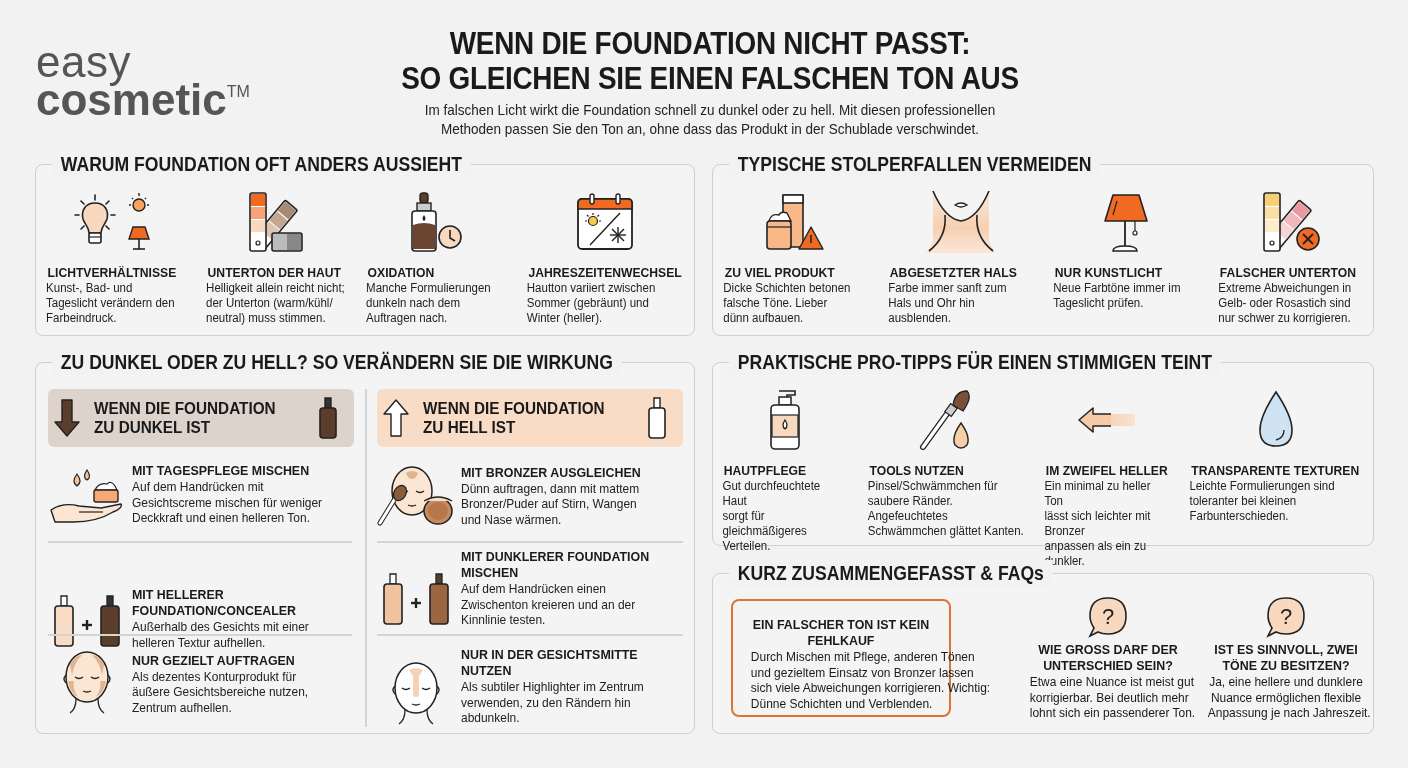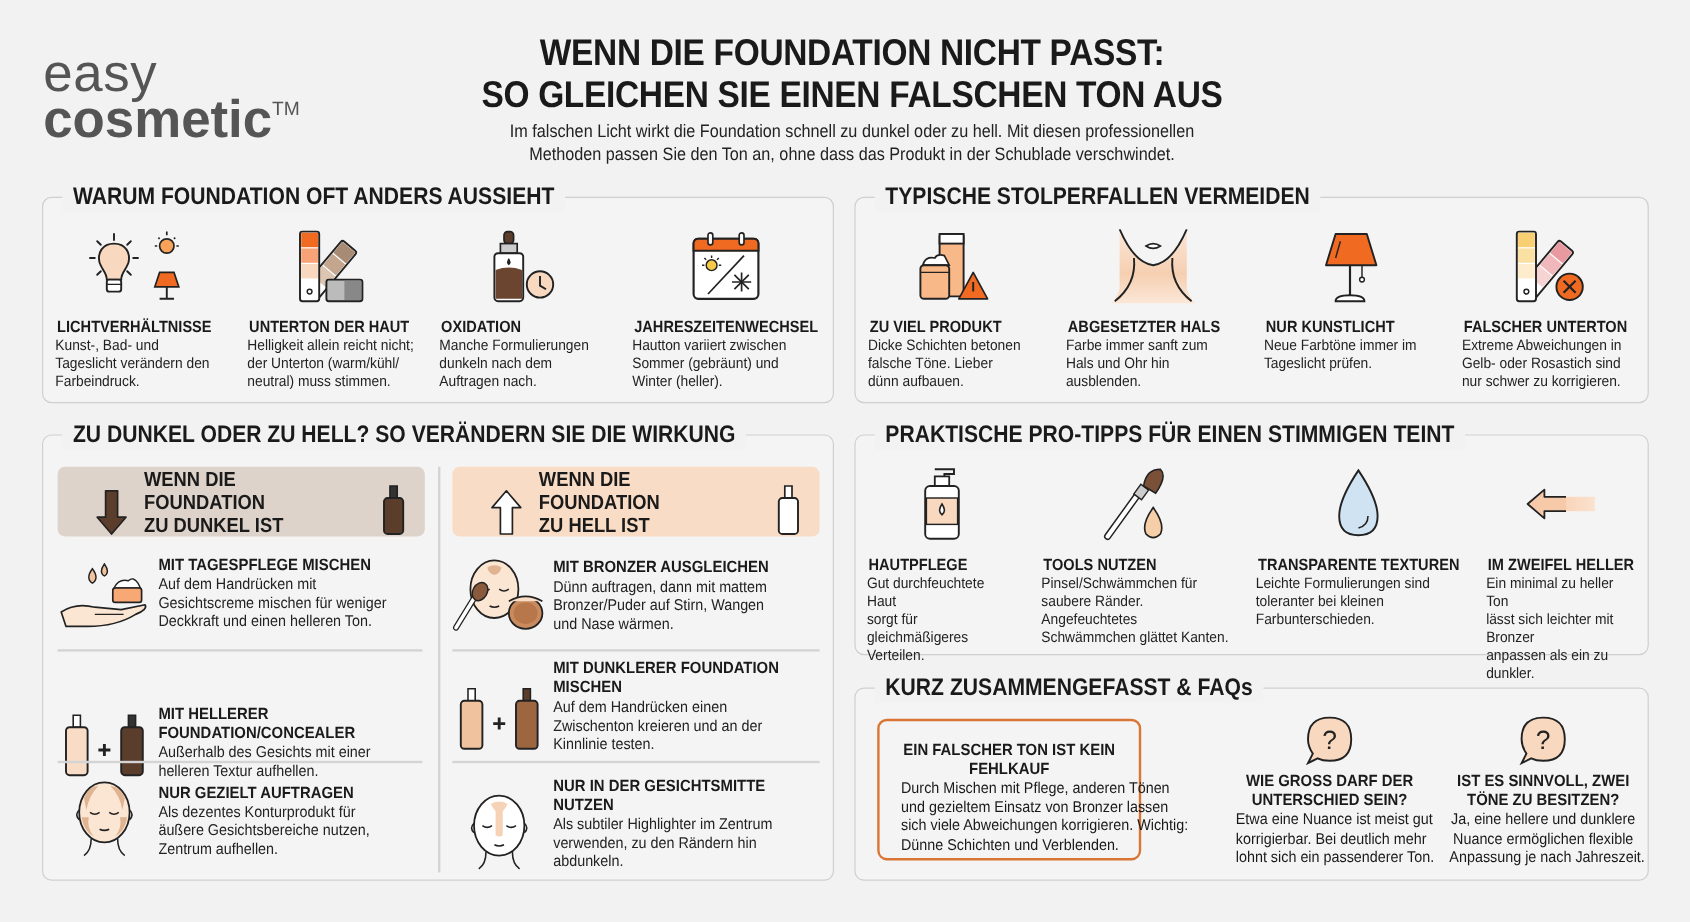--- a/index.html
+++ b/index.html
@@ -24,21 +24,21 @@
     position: absolute; top: -14px; left: 16px; background: #f2f2f2; padding: 0 10px;
     font-weight: 700; font-size: 20px; line-height: 26px; white-space: nowrap;
     transform-origin: left center; transform: scaleX(0.88);
   }
   .grid4 { position: absolute; left: 0; right: 0; top: 24px; display: flex; }
   .cell { flex: 1; text-align: left; padding: 0 4px; }
   .cell .ic { height: 66px; display: flex; align-items: center; justify-content: center; }
   .cell .t { font-weight: 700; font-size: 13.5px; margin-top: 10px; line-height: 16px; white-space: nowrap; transform: scaleX(0.9); }
   .cell .d { font-size: 12.5px; line-height: 15px; color: #222; transform: scaleX(0.92); }
 
-  .band { position: absolute; height: 58px; border-radius: 6px; display: flex; align-items: flex-end; padding-left: 32px; }
+  .band { position: absolute; height: 58px; border-radius: 6px; display: flex; align-items: center; padding-left: 6px; }
   .band .bt { font-weight: 700; font-size: 17px; line-height: 19px; margin-left: 14px; flex: 1; transform-origin: left center; transform: scaleX(0.9); }
   .band .bi { margin-right: 16px; }
 
   .row { position: absolute; display: flex; align-items: flex-end; }
   .row .ri { width: 90px; display: flex; justify-content: center; }
   .row .rt { font-weight: 700; font-size: 13.5px; line-height: 16px; transform-origin: left center; transform: scaleX(0.92); }
   .row .rd { font-size: 13px; line-height: 15.5px; color: #222; transform-origin: left center; transform: scaleX(0.92); }
   .sep { position: absolute; height: 1.5px; background: #d4d4d4; }
   .vsep { position: absolute; width: 1.5px; background: #d4d4d4; }
 
@@ -418,44 +418,44 @@
           <rect x="28" y="16" width="8" height="10" transform="rotate(36 32 21)" fill="#ccc" stroke="#222" stroke-width="1.2"></rect>
           <path d="M34 16 Q36 2 48 2 Q54 8 44 22 Z" fill="#7a5038" stroke="#222" stroke-width="1.3"></path>
           <path d="M42 34 Q32 48 36 56 Q42 62 48 56 Q52 48 42 34 Z" fill="#f6cfa9" stroke="#222" stroke-width="1.4"></path>
         </svg>
       </div>
       <div class="t">TOOLS NUTZEN</div>
       <div class="d" style="white-space:nowrap;"><span>Pinsel/Schwämmchen für</span><br><span>saubere Ränder.</span><br><span>Angefeuchtetes</span><br><span>Schwämmchen glättet Kanten.</span></div>
     </div>
     <div class="cell">
       <div class="ic">
-        <svg width="40" height="60" viewBox="0 0 40 60">
-          <path d="M20 2 Q4 26 4 40 Q4 56 20 56 Q36 56 36 40 Q36 26 20 2 Z" fill="#cfe3f2" stroke="#222" stroke-width="1.6"></path>
-          <path d="M28 40 Q28 48 20 50" fill="none" stroke="#222" stroke-width="1.3"></path>
-        </svg>
-      </div>
-      <div class="t">TRANSPARENTE TEXTUREN</div>
-      <div class="d"><span>Leichte Formulierungen sind</span><br><span>toleranter bei kleinen</span><br><span>Farbunterschieden.</span></div>
-    </div>
-    <div class="cell">
-      <div class="ic">
         <svg width="60" height="30" viewBox="0 0 60 30">
           <defs>
               <linearGradient id="ag" x1="0" y1="0" x2="1" y2="0">
                 <stop offset="0" stop-color="#f6c9a8"></stop>
                 <stop offset="1" stop-color="#fbe2cf"></stop>
               </linearGradient>
             </defs>
           <rect x="14" y="9" width="44" height="12" fill="url(#ag)"></rect>
           <path d="M34 9 L16 9 L16 3 L2 15 L16 27 L16 21 L34 21" fill="#f6c9a8" stroke="#222" stroke-width="1.5" stroke-linejoin="round"></path>
         </svg>
       </div>
       <div class="t">IM ZWEIFEL HELLER</div>
       <div class="d"><span>Ein minimal zu heller Ton</span><br><span>lässt sich leichter mit Bronzer</span><br><span>anpassen als ein zu dunkler.</span></div>
     </div>
+    <div class="cell">
+      <div class="ic">
+        <svg width="40" height="60" viewBox="0 0 40 60">
+          <path d="M20 2 Q4 26 4 40 Q4 56 20 56 Q36 56 36 40 Q36 26 20 2 Z" fill="#cfe3f2" stroke="#222" stroke-width="1.6"></path>
+          <path d="M28 40 Q28 48 20 50" fill="none" stroke="#222" stroke-width="1.3"></path>
+        </svg>
+      </div>
+      <div class="t">TRANSPARENTE TEXTUREN</div>
+      <div class="d"><span>Leichte Formulierungen sind</span><br><span>toleranter bei kleinen</span><br><span>Farbunterschieden.</span></div>
+    </div>
   </div>
 </div>
 
 <div class="panel" style="left:712px; top:573px; width:662px; height:161px;">
   <div class="panel-title">KURZ ZUSAMMENGEFASST &amp; FAQs</div>
   <div class="summary" style="left:18px; top:25px; width:220px; height:118px;">
     <div class="st">EIN FALSCHER TON IST KEIN FEHLKAUF</div>
     <div class="sd" style="white-space:nowrap;"><span>Durch Mischen mit Pflege, anderen Tönen</span><br><span>und gezieltem Einsatz von Bronzer lassen</span><br><span>sich viele Abweichungen korrigieren. Wichtig:</span><br><span>Dünne Schichten und Verblenden.</span></div>
   </div>
   <div class="faq" style="left:310px; top:22px; width:170px;">

